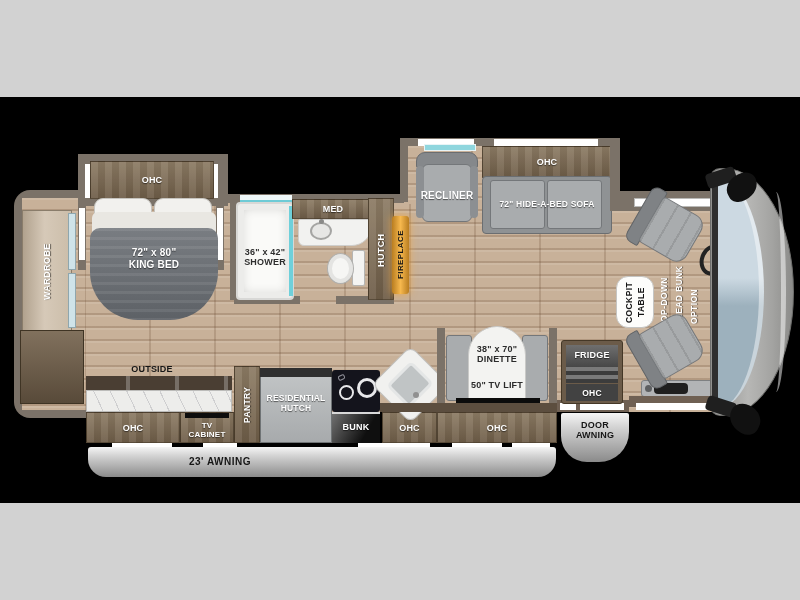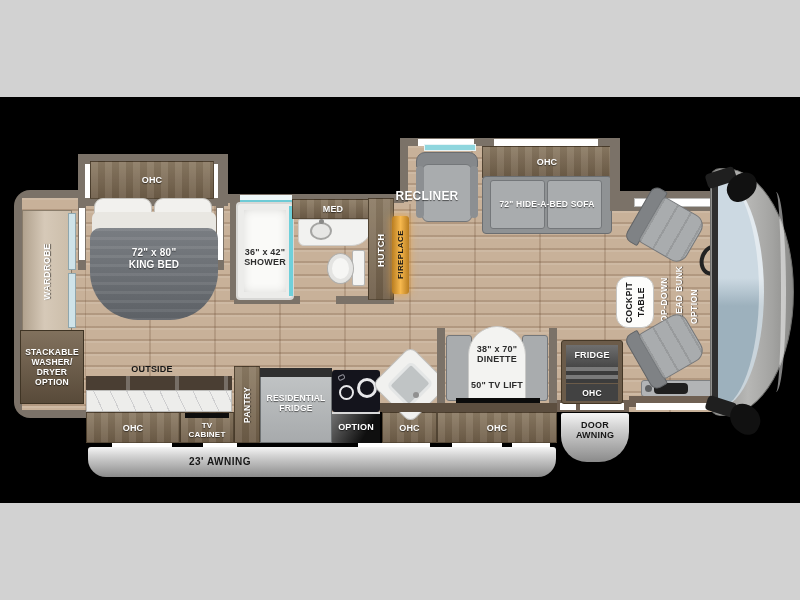--- a/index.html
+++ b/index.html
@@ -56,24 +56,20 @@
   <div class="lbl" style="left:104px;top:246px;width:100px;height:26px;font-size:10px;line-height:12px;">72" x 80"
 KING BED</div>
 
   <div style="left:22px;top:210px;width:50px;height:122px;border:1px solid #8a7d6b;
               background:linear-gradient(90deg,#b1a28e,#d6c9b8 45%,#cbbda9);"></div>
   <div class="vlbl" style="left:34px;top:222px;width:26px;height:100px;">WARDROBE</div>
   <div style="left:68px;top:213px;width:8px;height:57px;background:#cfe3e9;border:1px solid #8fa6ad;"></div>
   <div style="left:68px;top:273px;width:8px;height:55px;background:#cfe3e9;border:1px solid #8fa6ad;"></div>
   <div style="left:20px;top:330px;width:64px;height:74px;border:1px solid #3f3424;
               background:linear-gradient(180deg,#81715d,#584a39);"></div>
-  <div class="lbl" style="left:21px;top:336px;width:62px;height:62px;font-size:8.5px;">STACKABLE
-WASHER/
-DRYER
-OPTION</div>
 
   <div class="wall" style="left:224px;top:194px;width:180px;height:9px;"></div>
   <div style="left:240px;top:195px;width:52px;height:8px;background:#eef8f9;border-bottom:3px solid #6ecbd6;"></div>
   <div class="wall" style="left:230px;top:202px;width:8px;height:98px;"></div>
   <div class="wall" style="left:234px;top:296px;width:66px;height:8px;"></div>
   <div class="wall" style="left:336px;top:296px;width:58px;height:8px;"></div>
 
   <div style="left:236px;top:202px;width:58px;height:98px;background:#fafaf8;border:2px solid #d8d8d6;border-radius:4px;
               box-shadow:inset 0 0 0 6px #ececea, inset 0 0 14px rgba(0,0,0,.30);"></div>
   <div style="left:289px;top:206px;width:4px;height:90px;background:#6fd0da;"></div>
@@ -100,21 +96,21 @@
   <div class="wall" style="left:400px;top:138px;width:218px;height:64px;"></div>
   <div class="wood" style="left:408px;top:146px;width:202px;height:58px;"></div>
   <div class="whitegap" style="left:418px;top:139px;width:56px;height:7px;"></div>
   <div class="whitegap" style="left:494px;top:139px;width:104px;height:7px;"></div>
   <div style="left:424px;top:144px;width:52px;height:7px;background:#8fd6de;border:1px solid #e8f4f6;"></div>
 
   <div style="left:416px;top:152px;width:62px;height:16px;background:#85888b;border:1px solid #6a6d70;border-radius:9px 9px 2px 2px;"></div>
   <div class="seatgray" style="left:422px;top:164px;width:50px;height:58px;border-radius:6px;"></div>
   <div style="left:416px;top:166px;width:8px;height:52px;background:#8c8f92;border-radius:4px;"></div>
   <div style="left:470px;top:166px;width:8px;height:52px;background:#8c8f92;border-radius:4px;"></div>
-  <div class="lbl" style="left:394px;top:190px;width:66px;height:12px;font-size:12px;">RECLINER</div>
+  <div class="lbl" style="left:414px;top:190px;width:66px;height:12px;font-size:10px;">RECLINER</div>
 
   <div class="cab lbl" style="left:482px;top:146px;width:130px;height:32px;">OHC</div>
   <div style="left:482px;top:176px;width:130px;height:58px;background:#8f9294;border:1px solid #6b6e71;border-radius:4px;"></div>
   <div class="seatgray" style="left:490px;top:180px;width:55px;height:49px;border-radius:3px;"></div>
   <div class="seatgray" style="left:547px;top:180px;width:55px;height:49px;border-radius:3px;"></div>
   <div class="lbl" style="left:482px;top:198px;width:130px;height:12px;font-size:8.5px;">72" HIDE-A-BED SOFA</div>
 
   <div class="wall" style="left:610px;top:138px;width:10px;height:64px;"></div>
   <div class="wall" style="left:610px;top:191px;width:112px;height:20px;"></div>
   <div style="left:634px;top:198px;width:82px;height:9px;background:#fff;border:1px solid #b9b9b7;"></div>
@@ -131,29 +127,29 @@
   <div class="lbl" style="left:180px;top:419px;width:54px;height:22px;font-size:8px;line-height:9px;">TV
 CABINET</div>
 
   <div class="cab" style="left:234px;top:366px;width:26px;height:77px;"></div>
   <div class="vlbl" style="left:235px;top:372px;width:24px;height:66px;font-size:8.5px;">PANTRY</div>
 
   <div style="left:260px;top:368px;width:72px;height:75px;border:1px solid #6f7375;
               background:linear-gradient(180deg,#c3c6c7,#a7aaac);"></div>
   <div style="left:260px;top:368px;width:72px;height:9px;background:#2f2f2f;"></div>
   <div class="lbl" style="left:260px;top:392px;width:72px;height:22px;font-size:8.5px;">RESIDENTIAL
-FRIDGE</div>
+HUTCH</div>
 
   <div style="left:332px;top:370px;width:48px;height:42px;background:#14141c;border-radius:3px;"></div>
   <div style="left:339px;top:385px;width:15px;height:15px;border:2.5px solid #e8e8ea;border-radius:50%;"></div>
   <div style="left:357px;top:378px;width:20px;height:20px;border:3px solid #e8e8ea;border-radius:50%;"></div>
   <div style="left:338px;top:375px;width:7px;height:5px;border:1.5px solid #8f8f98;border-radius:2px;transform:rotate(-25deg);"></div>
   <div style="left:332px;top:412px;width:48px;height:31px;border-top:2px solid #d9d9d9;
               background:linear-gradient(120deg,#707070,#0f0f0f 70%);"></div>
-  <div class="lbl" style="left:332px;top:420px;width:48px;height:14px;">OPTION</div>
+  <div class="lbl" style="left:332px;top:420px;width:48px;height:14px;">BUNK</div>
   <div class="cab lbl" style="left:382px;top:412px;width:55px;height:31px;">OHC</div>
 
   <div style="left:383px;top:357px;width:55px;height:55px;background:#f1f1ef;border:1px solid #c2c2c0;border-radius:8px;transform:rotate(45deg);"></div>
   <div style="left:394px;top:367px;width:32px;height:35px;background:#c0c4c5;border:3px solid #e4e6e6;border-radius:5px;transform:rotate(45deg);"></div>
   <div style="left:413px;top:392px;width:6px;height:6px;background:#909090;border-radius:50%;"></div>
 
   <div class="wall" style="left:437px;top:328px;width:8px;height:76px;"></div>
   <div class="wall" style="left:549px;top:328px;width:8px;height:76px;"></div>
   <div class="wood" style="left:445px;top:332px;width:104px;height:72px;"></div>
   <div class="seatgray" style="left:446px;top:335px;width:26px;height:66px;border-radius:3px;"></div>

